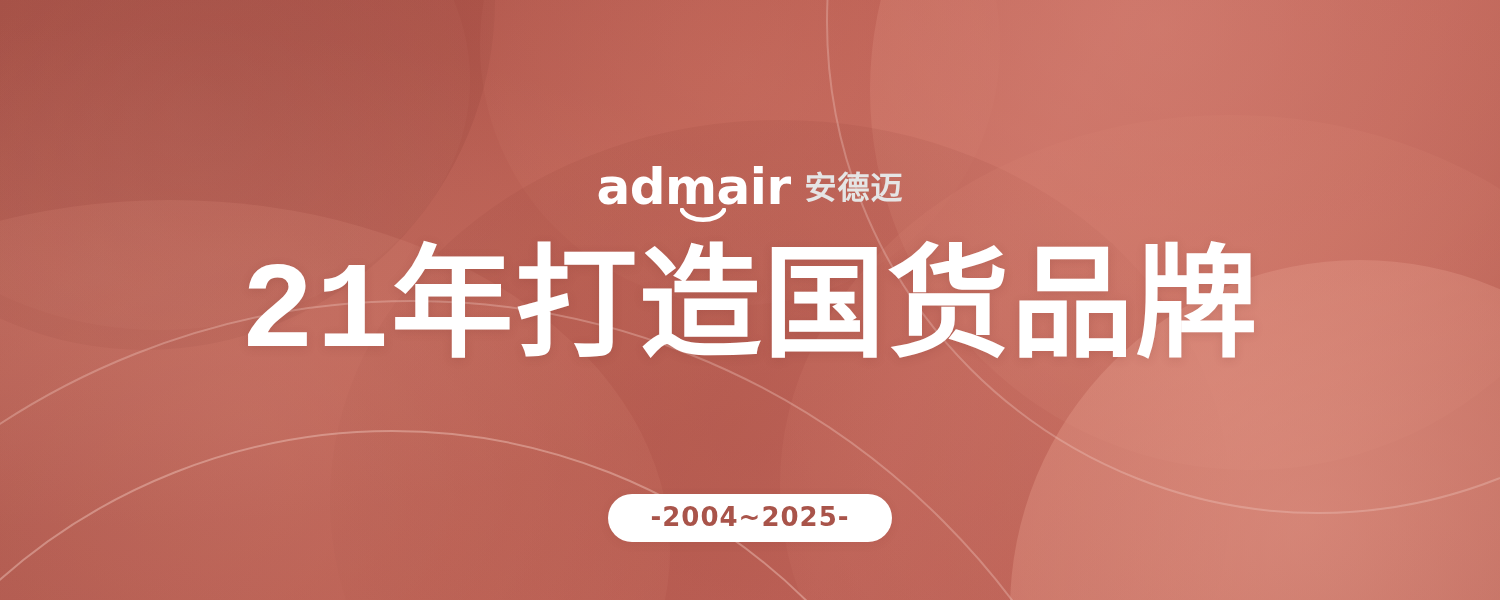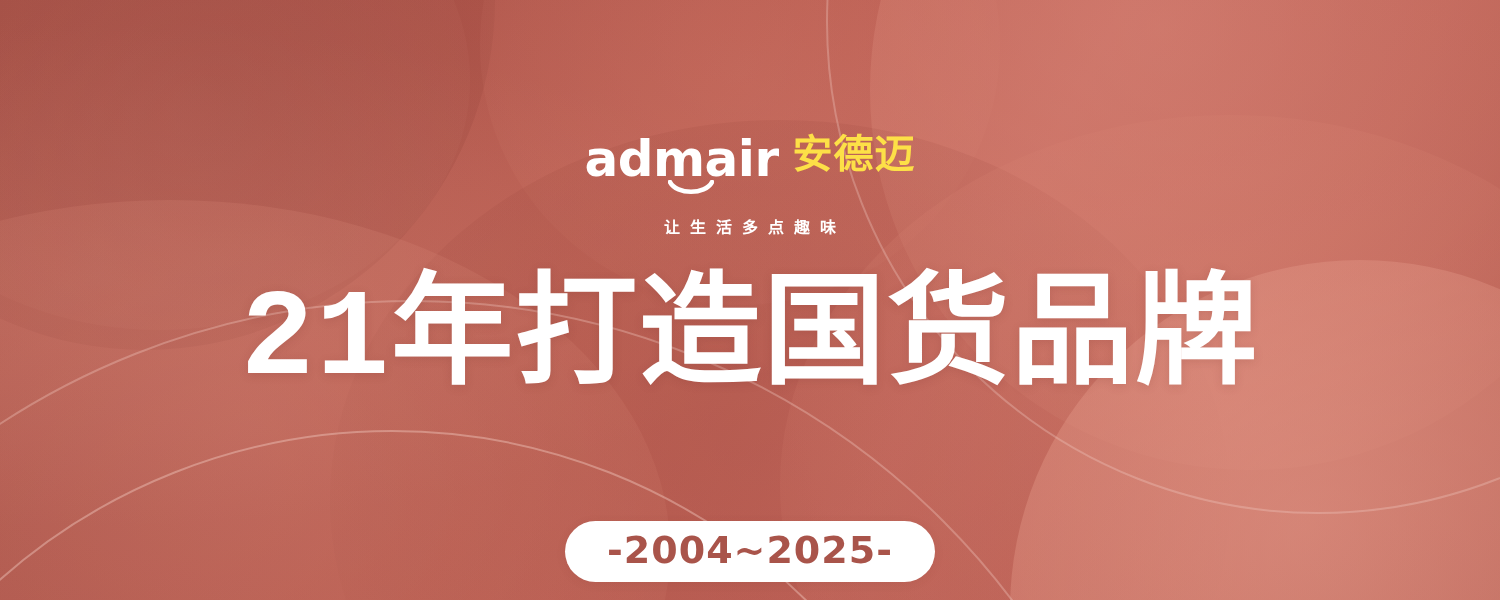--- a/index.html
+++ b/index.html
@@ -133,22 +133,22 @@
   }
   .logo-smile {
     position: absolute;
     left: 55%;
     bottom: -13px;
     transform: translateX(-50%);
     width: 46px;
     height: 16px;
   }
   .logo-cn {
-    color: #fde047;
-    font-size: 40px;
+    color: #e5e5e5;
+    font-size: 32px;
     font-weight: 700;
     letter-spacing: 1px;
     padding-bottom: 3px;
     font-family: "DejaVu Sans", "Liberation Sans", sans-serif;
   }
 
   .tagline {
     margin-top: 31px;
     color: #ffffff;
     font-size: 16px;
@@ -169,21 +169,21 @@
     text-shadow: 0 2px 10px rgba(120,50,42,0.18);
     font-family: Liberation Mono, monospace;
   }
 
   .year-badge {
     margin-top: 36px;
     background: #ffffff;
     color: #a9544a;
     border-radius: 999px;
     padding: 9px 42px 11px;
-    font-size: 38px;
+    font-size: 26px;
     font-weight: 700;
     letter-spacing: 1px;
     line-height: 1.08;
     font-family: "DejaVu Sans", "Liberation Sans", sans-serif;
     box-shadow: 0 2px 10px rgba(120,50,42,0.10);
   }
 </style>
 </head>
 <body>
 
@@ -210,20 +210,19 @@
     <div class="logo-row">
       <div class="logo-wordmark">
         <span>admair</span>
         <svg class="logo-smile" viewBox="0 0 46 16" aria-hidden="true">
           <path d="M2 2 C 9 15, 37 15, 44 2" fill="none" stroke="#ffffff" stroke-width="4.6" stroke-linecap="round"></path>
         </svg>
       </div>
       <div class="logo-cn">安德迈</div>
     </div>
 
-    <div class="tagline">让生活多点趣味</div>
 
     <h1 class="headline">21年打造国货品牌</h1>
 
     <div class="year-badge">-2004~2025-</div>
 
   </div>
 </div>
 
 </body></html>

